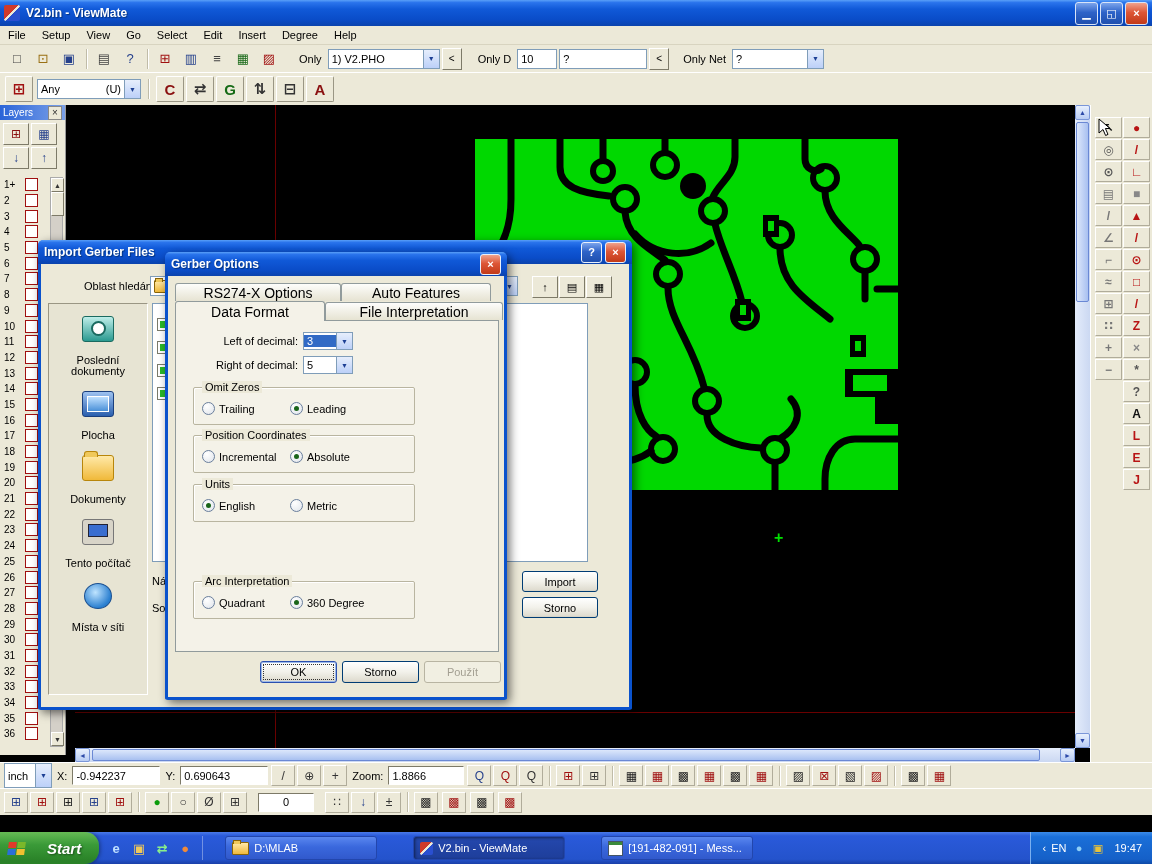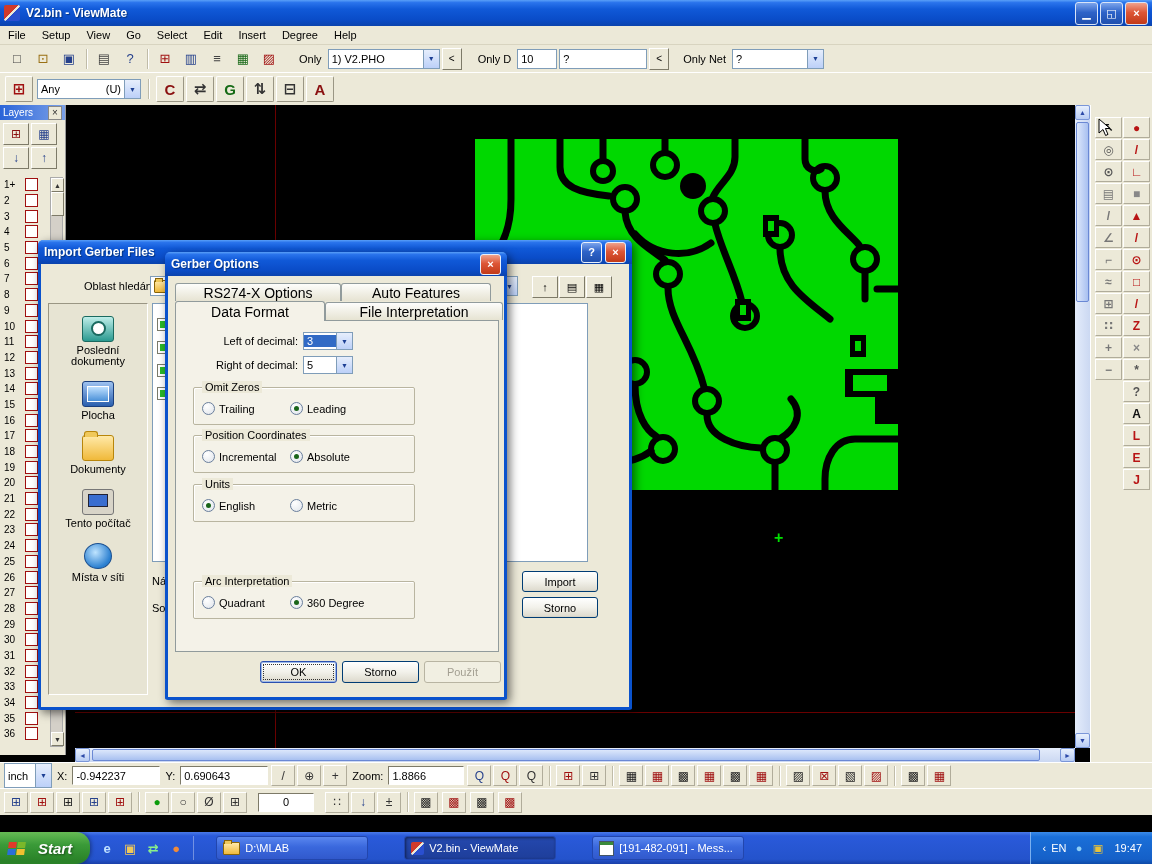--- a/index.html
+++ b/index.html
@@ -72,21 +72,21 @@
   .gopt{position:absolute;top:14px;display:flex;align-items:center;gap:4px}
   .radio{position:relative;width:11px;height:11px;border-radius:50%;background:radial-gradient(circle at 35% 30%,#fff,#dfe4ea);border:1px solid #6a7f9c;box-sizing:content-box}
   .radio.checked::after{content:"";position:absolute;left:3px;top:3px;width:5px;height:5px;border-radius:50%;background:#1a651a}
   .tab{position:absolute;height:18px;display:flex;align-items:center;justify-content:center;border:1px solid #919b9c;border-bottom:none;border-radius:3px 3px 0 0;background:linear-gradient(#fdfdfb,#e6e3d2);box-sizing:border-box;font-size:14px}
   .tab.active{height:20px;background:#f4f2e8;z-index:2;font-weight:normal}
   .tabpanel{position:absolute;border:1px solid #919b9c;background:#f4f2e8}
 
   
   .placesbar{position:absolute;background:#e7e4d3;border:1px solid;border-color:#9a9684 #fff #fff #9a9684;box-sizing:border-box;display:flex;flex-direction:column;align-items:center;padding-top:12px;gap:14px}
   .place{width:92px;text-align:center;cursor:default}
-  .place-label{margin-top:3px;line-height:11px}
+  .place-label{margin-top:13px;line-height:11px}
   .pic{width:32px;height:26px;margin:0 auto;border-radius:3px;position:relative;box-sizing:border-box}
   .pic-recent{background:linear-gradient(#bfeee9,#2a9a90);border:1px solid #1a6a60}
   .pic-recent::after{content:"";position:absolute;left:8px;top:4px;width:11px;height:11px;border-radius:50%;background:#fff;border:2px solid #1a6a60}
   .pic-desktop{background:linear-gradient(#9ec2f0,#2a5fae);border:1px solid #1a3f7e}
   .pic-desktop::after{content:"";position:absolute;left:4px;top:4px;right:4px;bottom:4px;background:linear-gradient(#bfe0ff,#4a90d8);border:1px solid #fff}
   .pic-folder{background:linear-gradient(#ffe9a8,#f0b93a);border:1px solid #b8860b}
   .pic-folder::before{content:"";position:absolute;top:-5px;left:1px;width:12px;height:5px;background:#f0c85a;border:1px solid #b8860b;border-bottom:none;border-radius:3px 3px 0 0}
   .pic-computer{background:#d8d4c8;border:1px solid #777}
   .pic-computer::after{content:"";position:absolute;left:5px;top:4px;right:5px;bottom:7px;background:#3a6ed0;border:1px solid #223}
   .pic-network{width:28px;height:26px;background:radial-gradient(circle at 40% 35%,#bfe4ff,#2a7fd0 70%);border-radius:50%;border:1px solid #1a4f90}
@@ -94,21 +94,21 @@
   .pho::after{content:"";position:absolute;left:2px;top:2px;right:2px;bottom:2px;background:#2ab82a}
 
   
   .statusbar{left:0;width:1152px;background:#ece9d8;border-top:1px solid #fff;display:flex;align-items:center;gap:3px;padding:0 4px;box-sizing:border-box}
   .slabel{padding:0 2px;white-space:nowrap}
   .sfield{height:19px;background:#fff;border:1px solid;border-color:#7d7a68 #fff #fff #7d7a68;padding:0 3px;display:flex;align-items:center;box-sizing:border-box}
   .sicon{width:22px;height:19px;display:flex;align-items:center;justify-content:center;font-size:12px;background:#ece9d8;border:1px solid;border-color:#fff #b0ac9a #b0ac9a #fff}
 
   
   .taskbar{left:0;width:1152px;background:linear-gradient(180deg,#4a7ae8 0%,#2a5ada 12%,#2453cc 85%,#1a3fa8 100%);display:flex;align-items:center}
-  .startbtn{height:32px;padding:0 18px 0 8px;display:flex;align-items:center;gap:13px;background:linear-gradient(180deg,#66bb55 0%,#3a9a38 40%,#2a8228 90%);border-radius:0 14px 14px 0;box-shadow:1px 0 4px rgba(0,0,0,.4)}
+  .startbtn{height:32px;padding:0 18px 0 8px;display:flex;align-items:center;gap:22px;background:linear-gradient(180deg,#66bb55 0%,#3a9a38 40%,#2a8228 90%);border-radius:0 14px 14px 0;box-shadow:1px 0 4px rgba(0,0,0,.4)}
   .startlabel{color:#fff;font-size:15px;font-weight:bold;font-style:italic;text-shadow:1px 1px 2px #1a4f1a}
   .winflag{display:grid;grid-template-columns:8px 8px;grid-template-rows:6px 6px;gap:1px;transform:skewX(-8deg)}
   .winflag span{display:block}
   .qlaunch{display:flex;align-items:center;gap:5px;padding:0 8px;border-right:1px solid rgba(255,255,255,.35);margin-right:4px;height:24px}
   .ql-icon{width:18px;height:18px;display:flex;align-items:center;justify-content:center;font-size:13px;font-weight:bold}
   .taskbtn{width:152px;height:24px;margin:0 18px;border-radius:3px;background:linear-gradient(180deg,#5a87ef,#3a68dd 45%,#3159cc);border:1px solid #2246ad;display:flex;align-items:center;gap:5px;padding:0 6px;color:#fff;box-sizing:border-box;white-space:nowrap;overflow:hidden}
   .taskbtn.active{background:linear-gradient(180deg,#2448ae,#1e3e9a);box-shadow:inset 1px 1px 3px rgba(0,0,0,.5)}
   .tk-folder{width:15px;height:11px;background:linear-gradient(#ffe9a8,#f0b93a);border:1px solid #8a6508;border-radius:1px;position:relative;flex:0 0 auto}
   .tk-folder::before{content:"";position:absolute;top:-3px;left:0;width:6px;height:3px;background:#f0c85a;border:1px solid #8a6508;border-bottom:none}
   .tk-app{width:13px;height:13px;background:linear-gradient(135deg,#d03a2a 45%,#ece9d8 45% 55%,#2a4fd0 55%);border-radius:2px;flex:0 0 auto}

